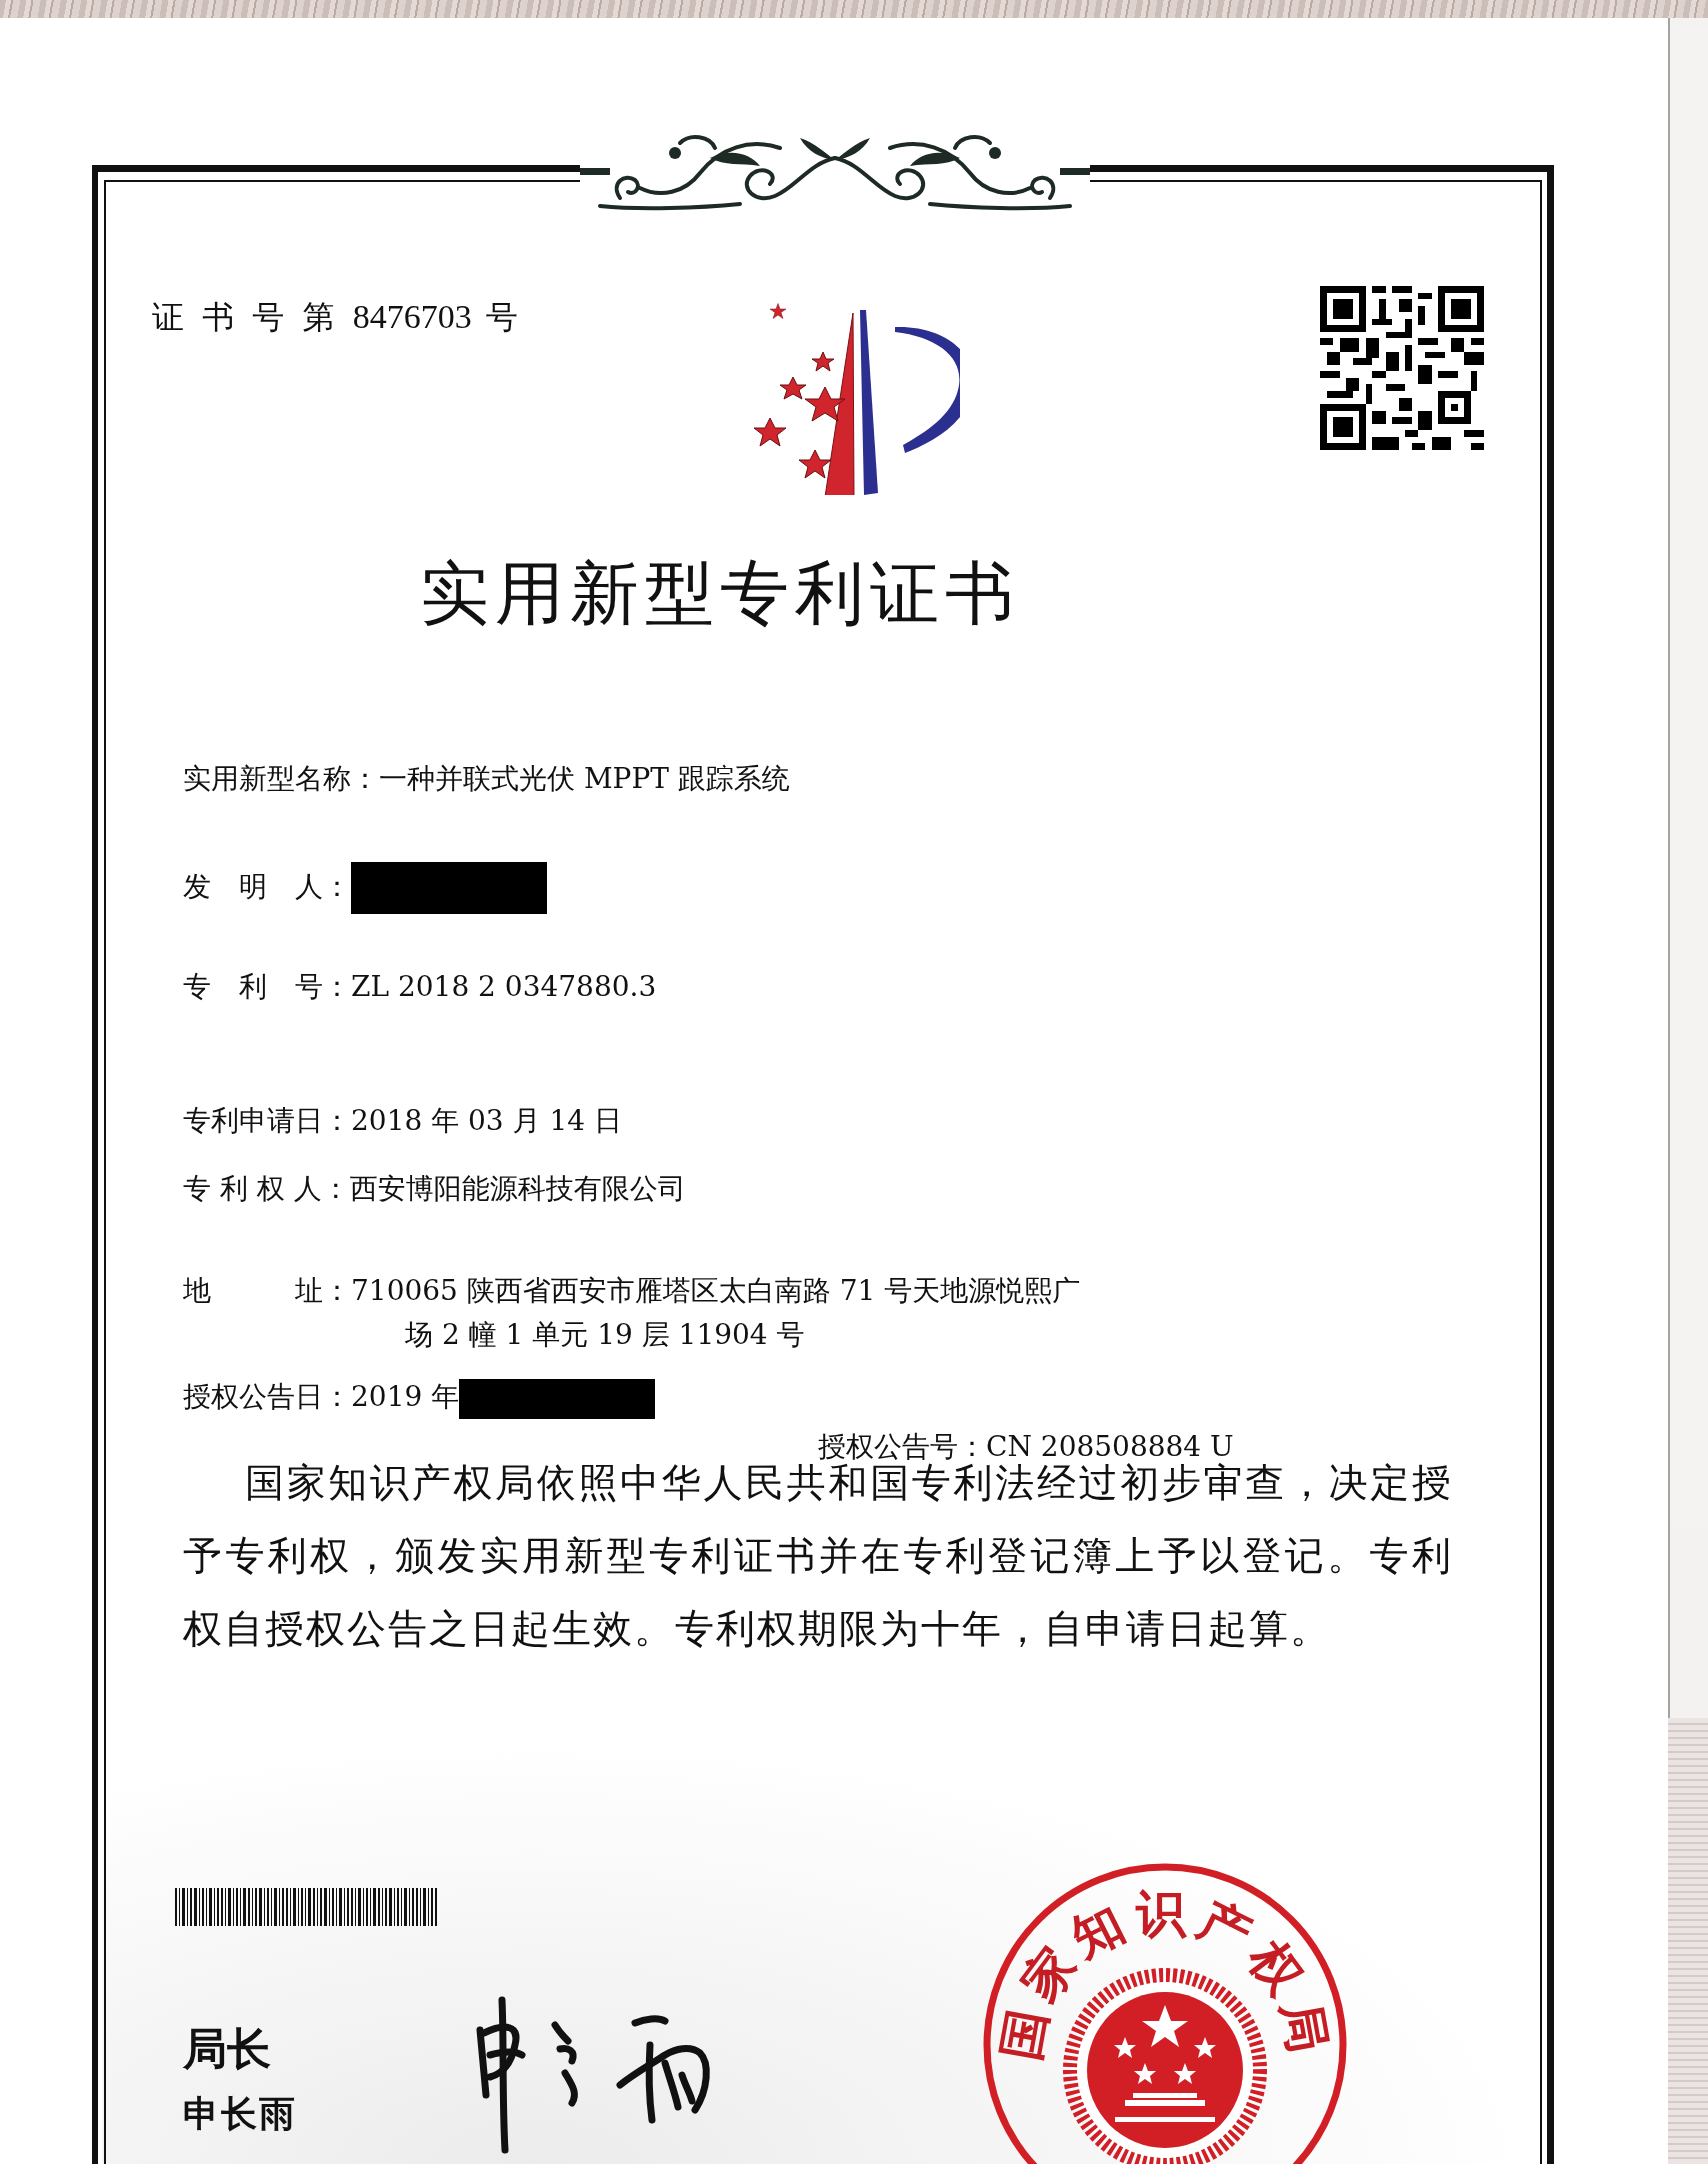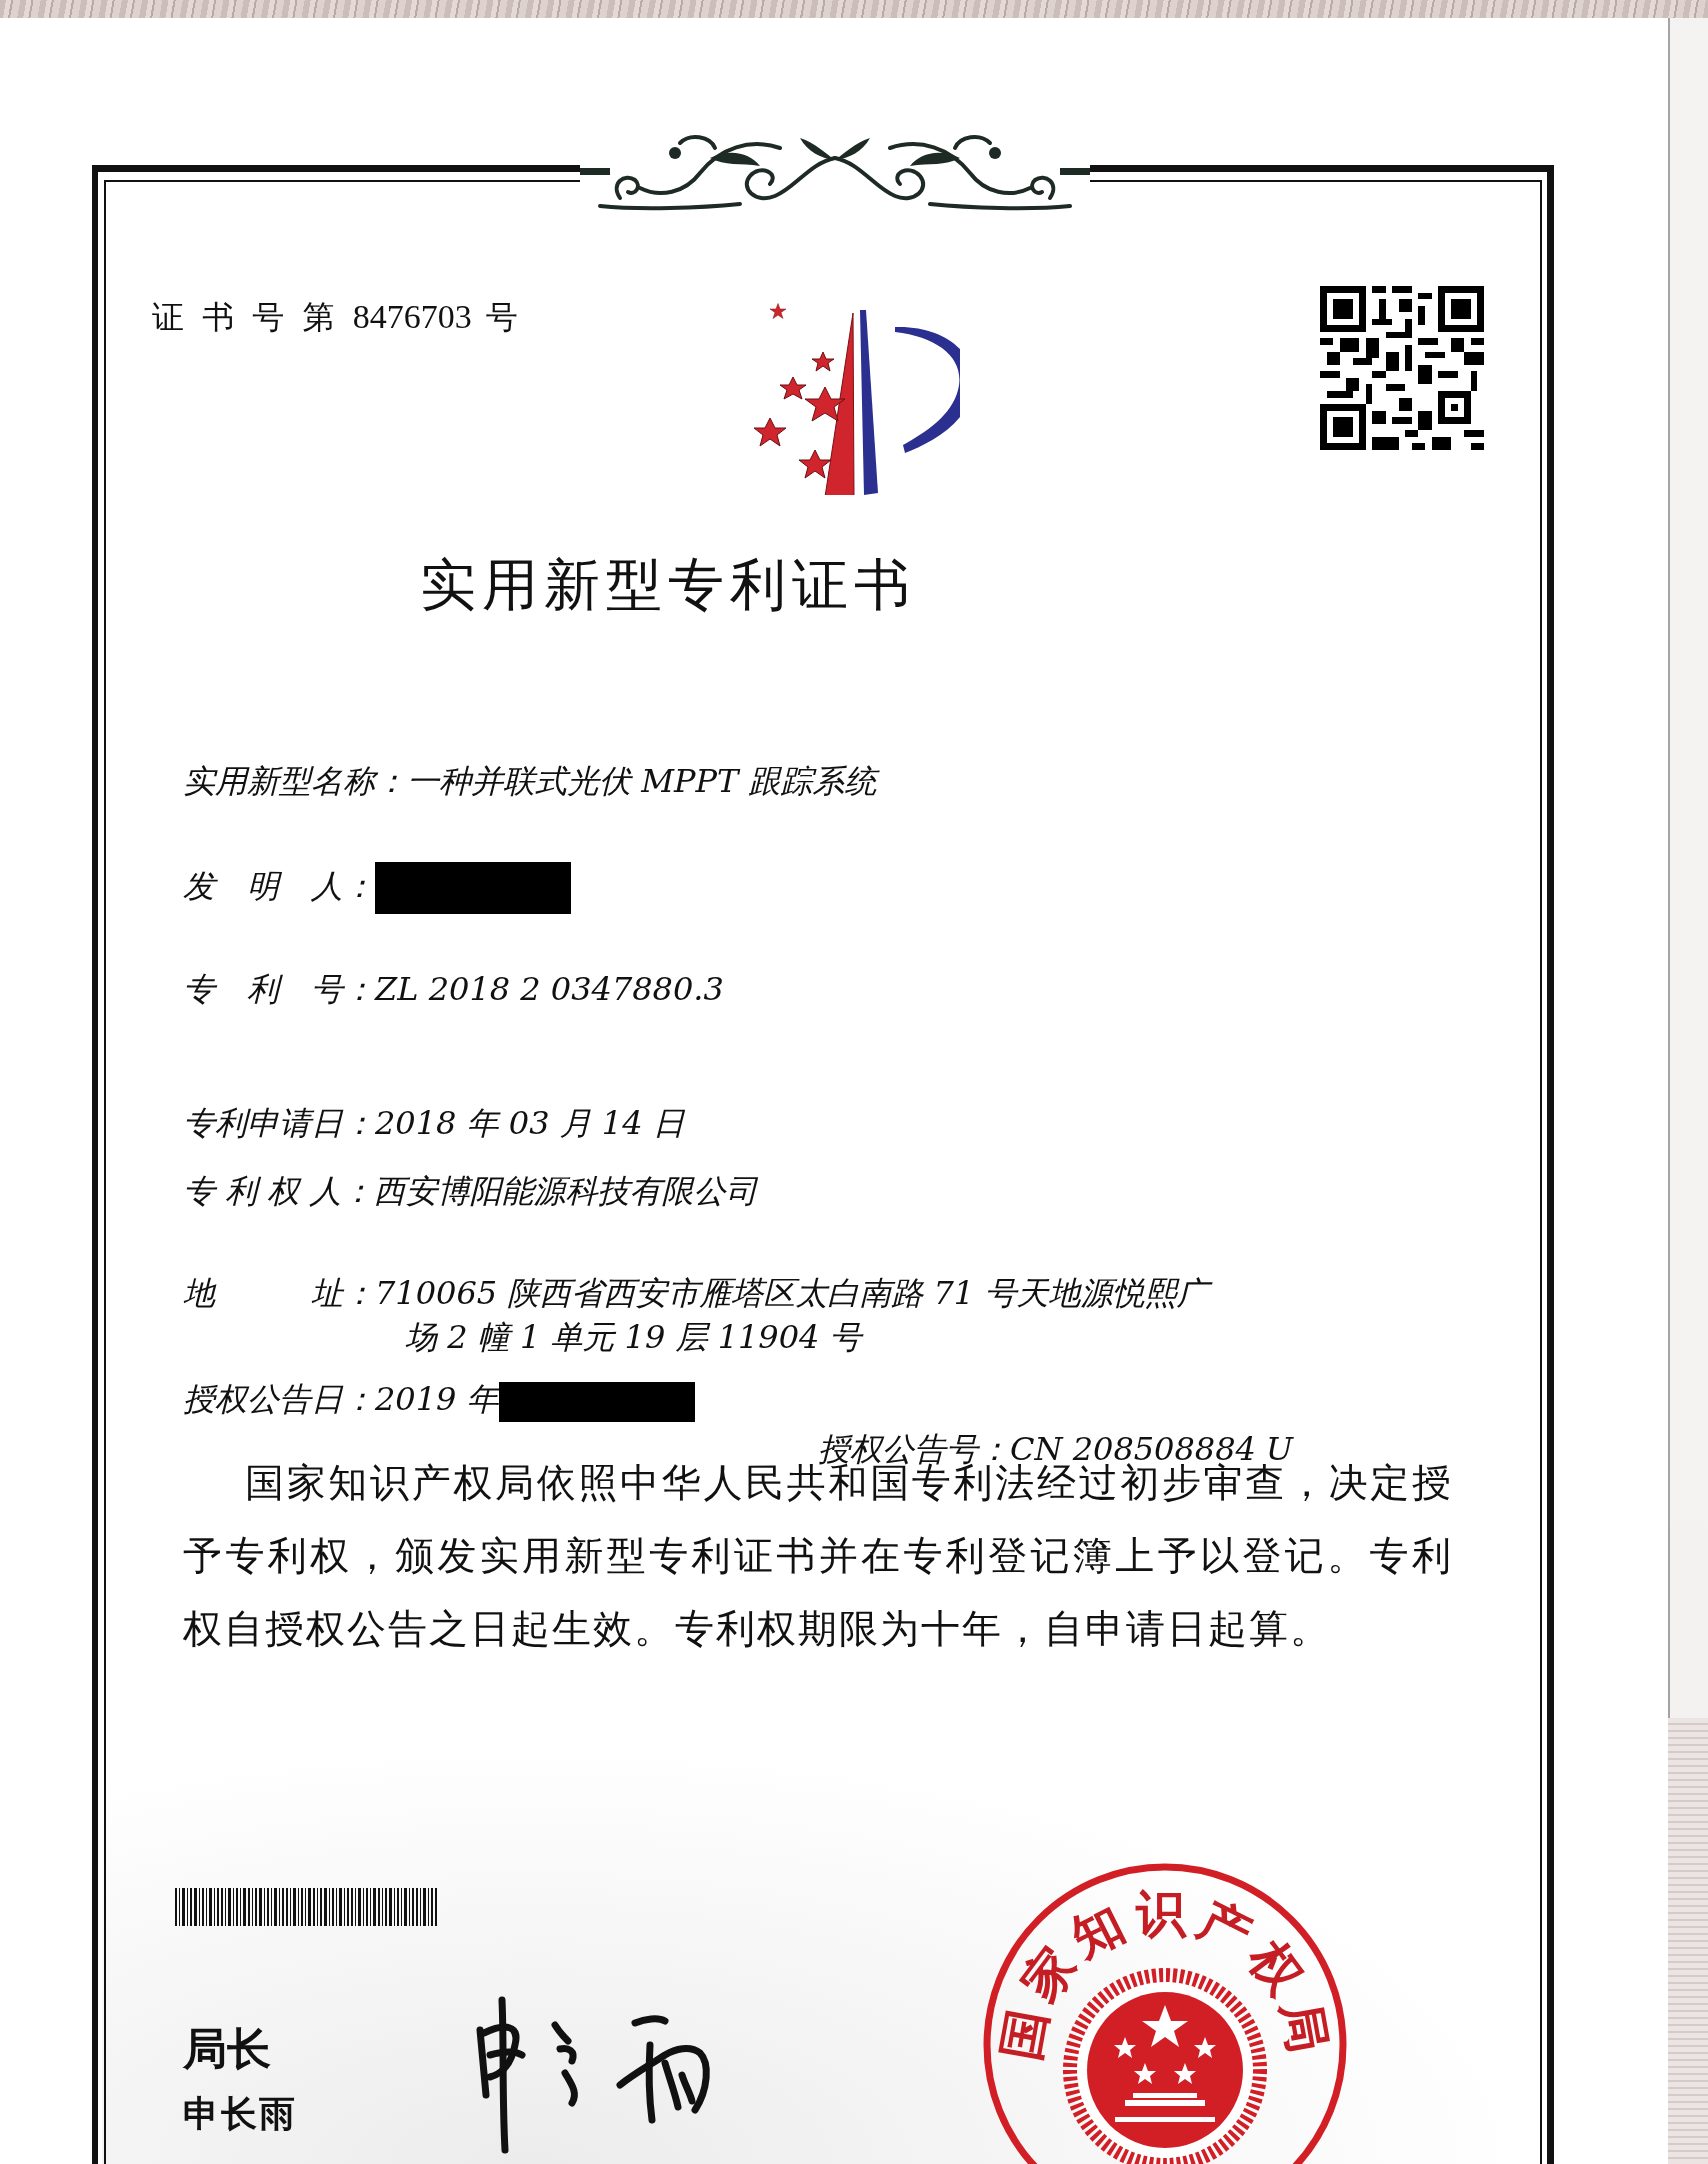--- a/index.html
+++ b/index.html
@@ -44,24 +44,24 @@
   .ornament svg { width:100%; height:100%; }
 
   .cert-no { position:absolute; left:152px; top:296px; font-size:32px; letter-spacing:4px; }
   .cert-no .num { letter-spacing:0; font-family:"Liberation Serif", serif; font-size:34px; }
 
   .logo { position:absolute; left:700px; top:285px; width:260px; height:210px; }
   .qr { position:absolute; left:1320px; top:286px; width:164px; height:166px; }
 
   .title {
     position:absolute; left:420px; top:548px; width:760px;
-    font-size:56px; letter-spacing:6px; font-family:"DejaVu Serif", serif;
+    font-size:69px; letter-spacing:6px; font-family:"DejaVu Serif", serif;
     white-space:nowrap;
   }
-  .field { position:absolute; left:183px; font-size:32px; white-space:nowrap;font-style:italic; }
+  .field { position:absolute; left:183px; font-size:28px; white-space:nowrap; }
   .field .label { display:inline-block; }
   .field .value { font-family:"DejaVu Serif", serif; }
   .redact { display:inline-block; background:#000; vertical-align:middle; }
 
   .paragraph {
     position:absolute; left:183px; width:1270px; font-size:39px; line-height:73px;
     letter-spacing:2px; text-align:justify;
   }
   .paragraph p { margin:0; text-indent:62px; }
 

